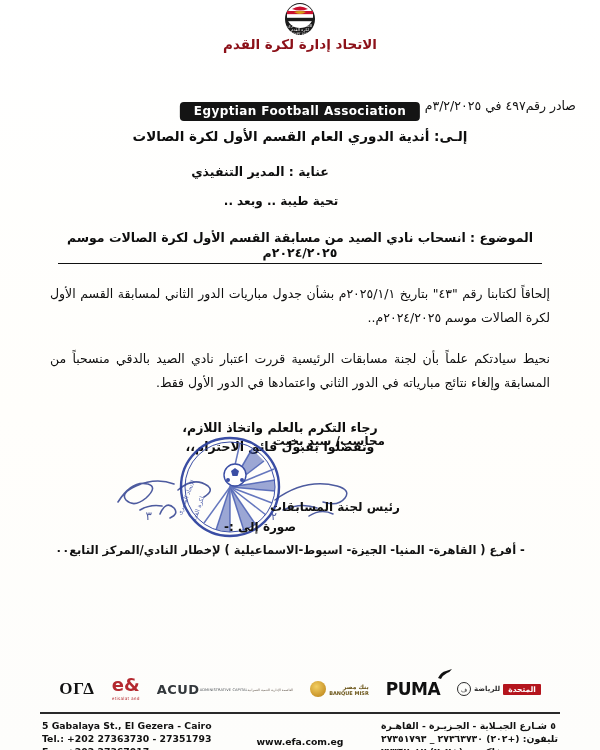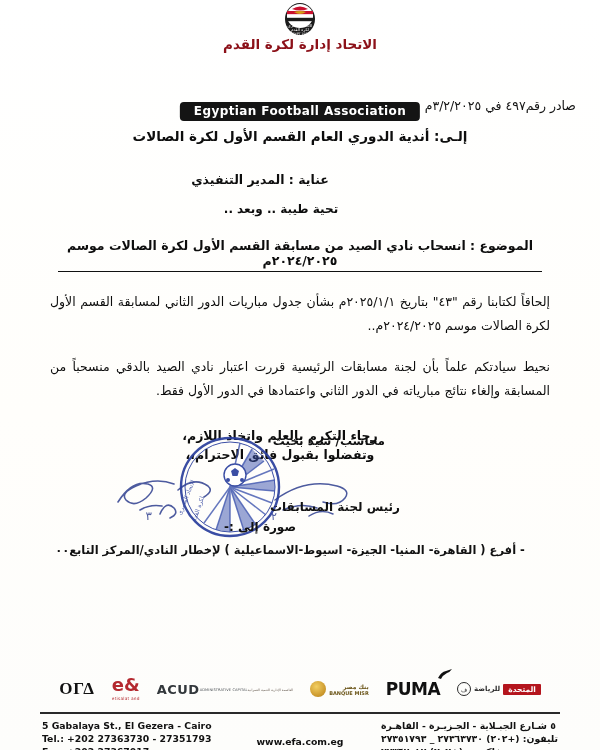--- a/index.html
+++ b/index.html
@@ -57,21 +57,21 @@
   .doc{
     position:absolute;top:128px;right:0;left:0;
     direction:rtl;color:#0d0d0d;
   }
   .to-line{
     text-align:center;font-size:13.5px;font-weight:bold;
     margin:0 0 0 0;padding:0 60px;letter-spacing:0;
   }
   .attn-line{
     text-align:center;font-size:12.5px;font-weight:bold;
-    margin-top:28px;padding-right:80px;
+    margin-top:20px;padding-right:80px;
   }
   .greet-line{
     text-align:center;font-size:12px;font-weight:bold;
     margin-top:15px;padding-right:38px;
   }
   .subject{
     margin:22px 58px 0 58px;text-align:center;
     font-size:12.5px;font-weight:bold;
     border-bottom:1.6px solid #111;
     padding-bottom:3px;display:block;

